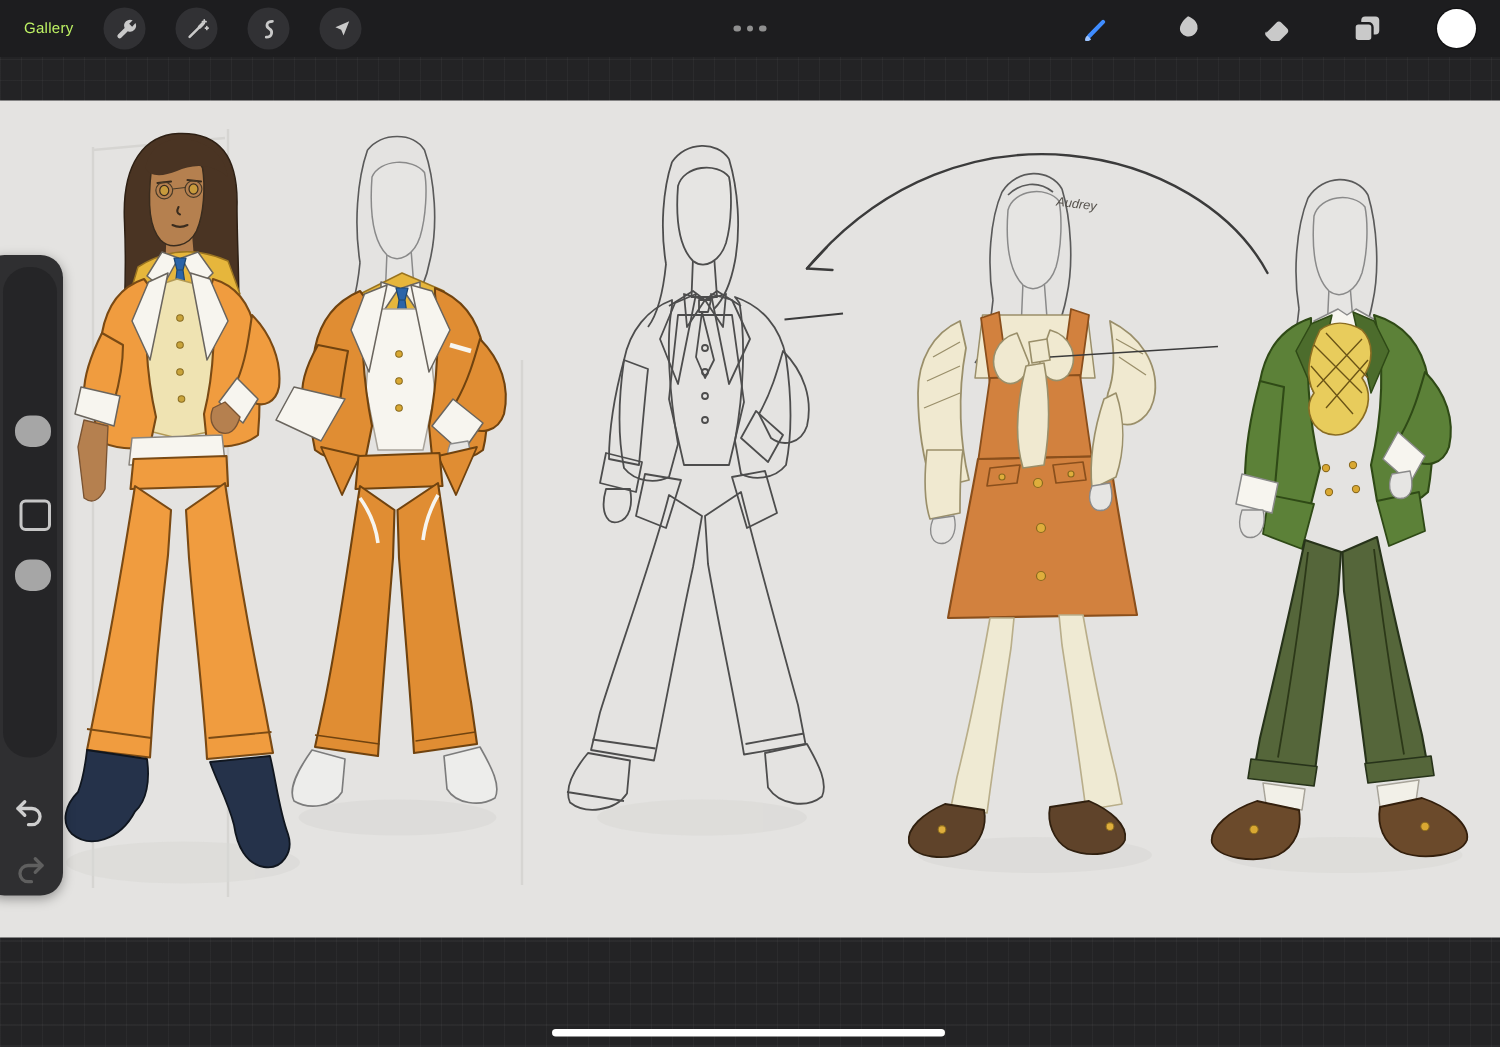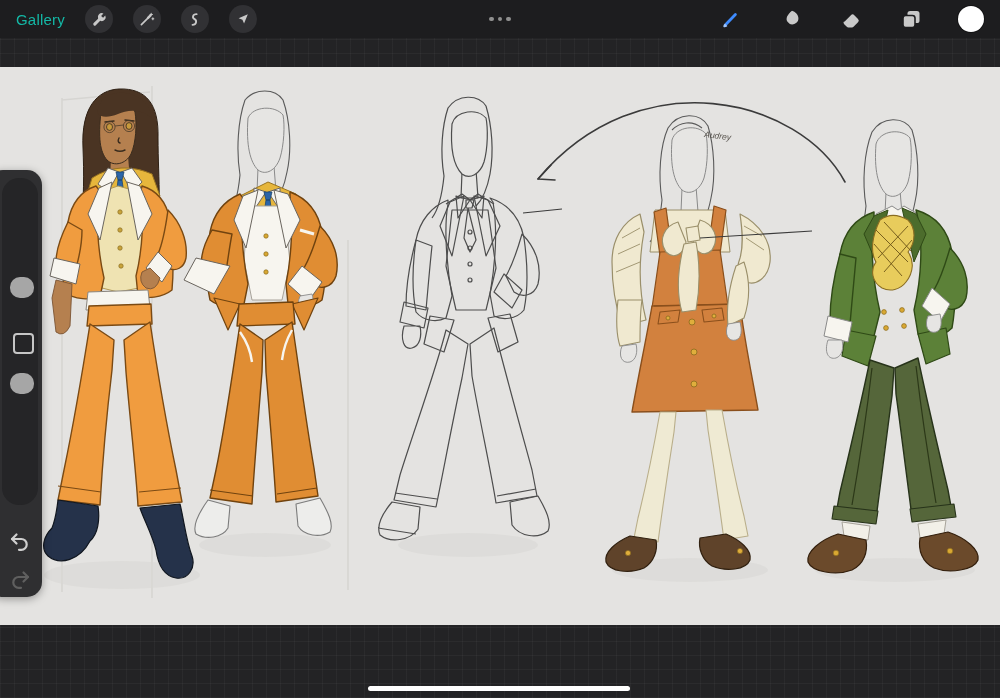--- a/index.html
+++ b/index.html
@@ -11,21 +11,21 @@
       repeating-linear-gradient(0deg, rgba(255,255,255,0.035) 0 1px, transparent 1px 14px),
       repeating-linear-gradient(90deg, rgba(255,255,255,0.035) 0 1px, transparent 1px 14px);
   }
   
   .toolbar{
     position:absolute;top:0;left:0;width:1000px;height:38px;
     background:#1d1d1f;display:flex;align-items:center;justify-content:space-between;
     z-index:30;
   }
   .tb-left{display:flex;align-items:center;gap:20px;padding-left:16px;}
-  .gallery{color:#14b8a6;font-size:15px;letter-spacing:.2px;}
+  .gallery{color:#bef264;font-size:10px;letter-spacing:.2px;}
   .tb-group{display:flex;align-items:center;gap:20px;}
   .tbtn{
     width:28px;height:28px;border-radius:50%;background:#313134;
     display:flex;align-items:center;justify-content:center;cursor:pointer;flex:0 0 auto;
   }
   .tbtn svg{width:17px;height:17px;display:block;}
   .tb-center{position:absolute;left:0;right:0;top:0;height:38px;display:flex;align-items:center;justify-content:center;pointer-events:none;}
   .dots{display:flex;gap:4px;pointer-events:auto;}
   .dots i{width:4.5px;height:4.5px;border-radius:50%;background:#8f8f8f;display:block;}
   .tb-right{display:flex;align-items:center;gap:34px;padding-right:16px;}

